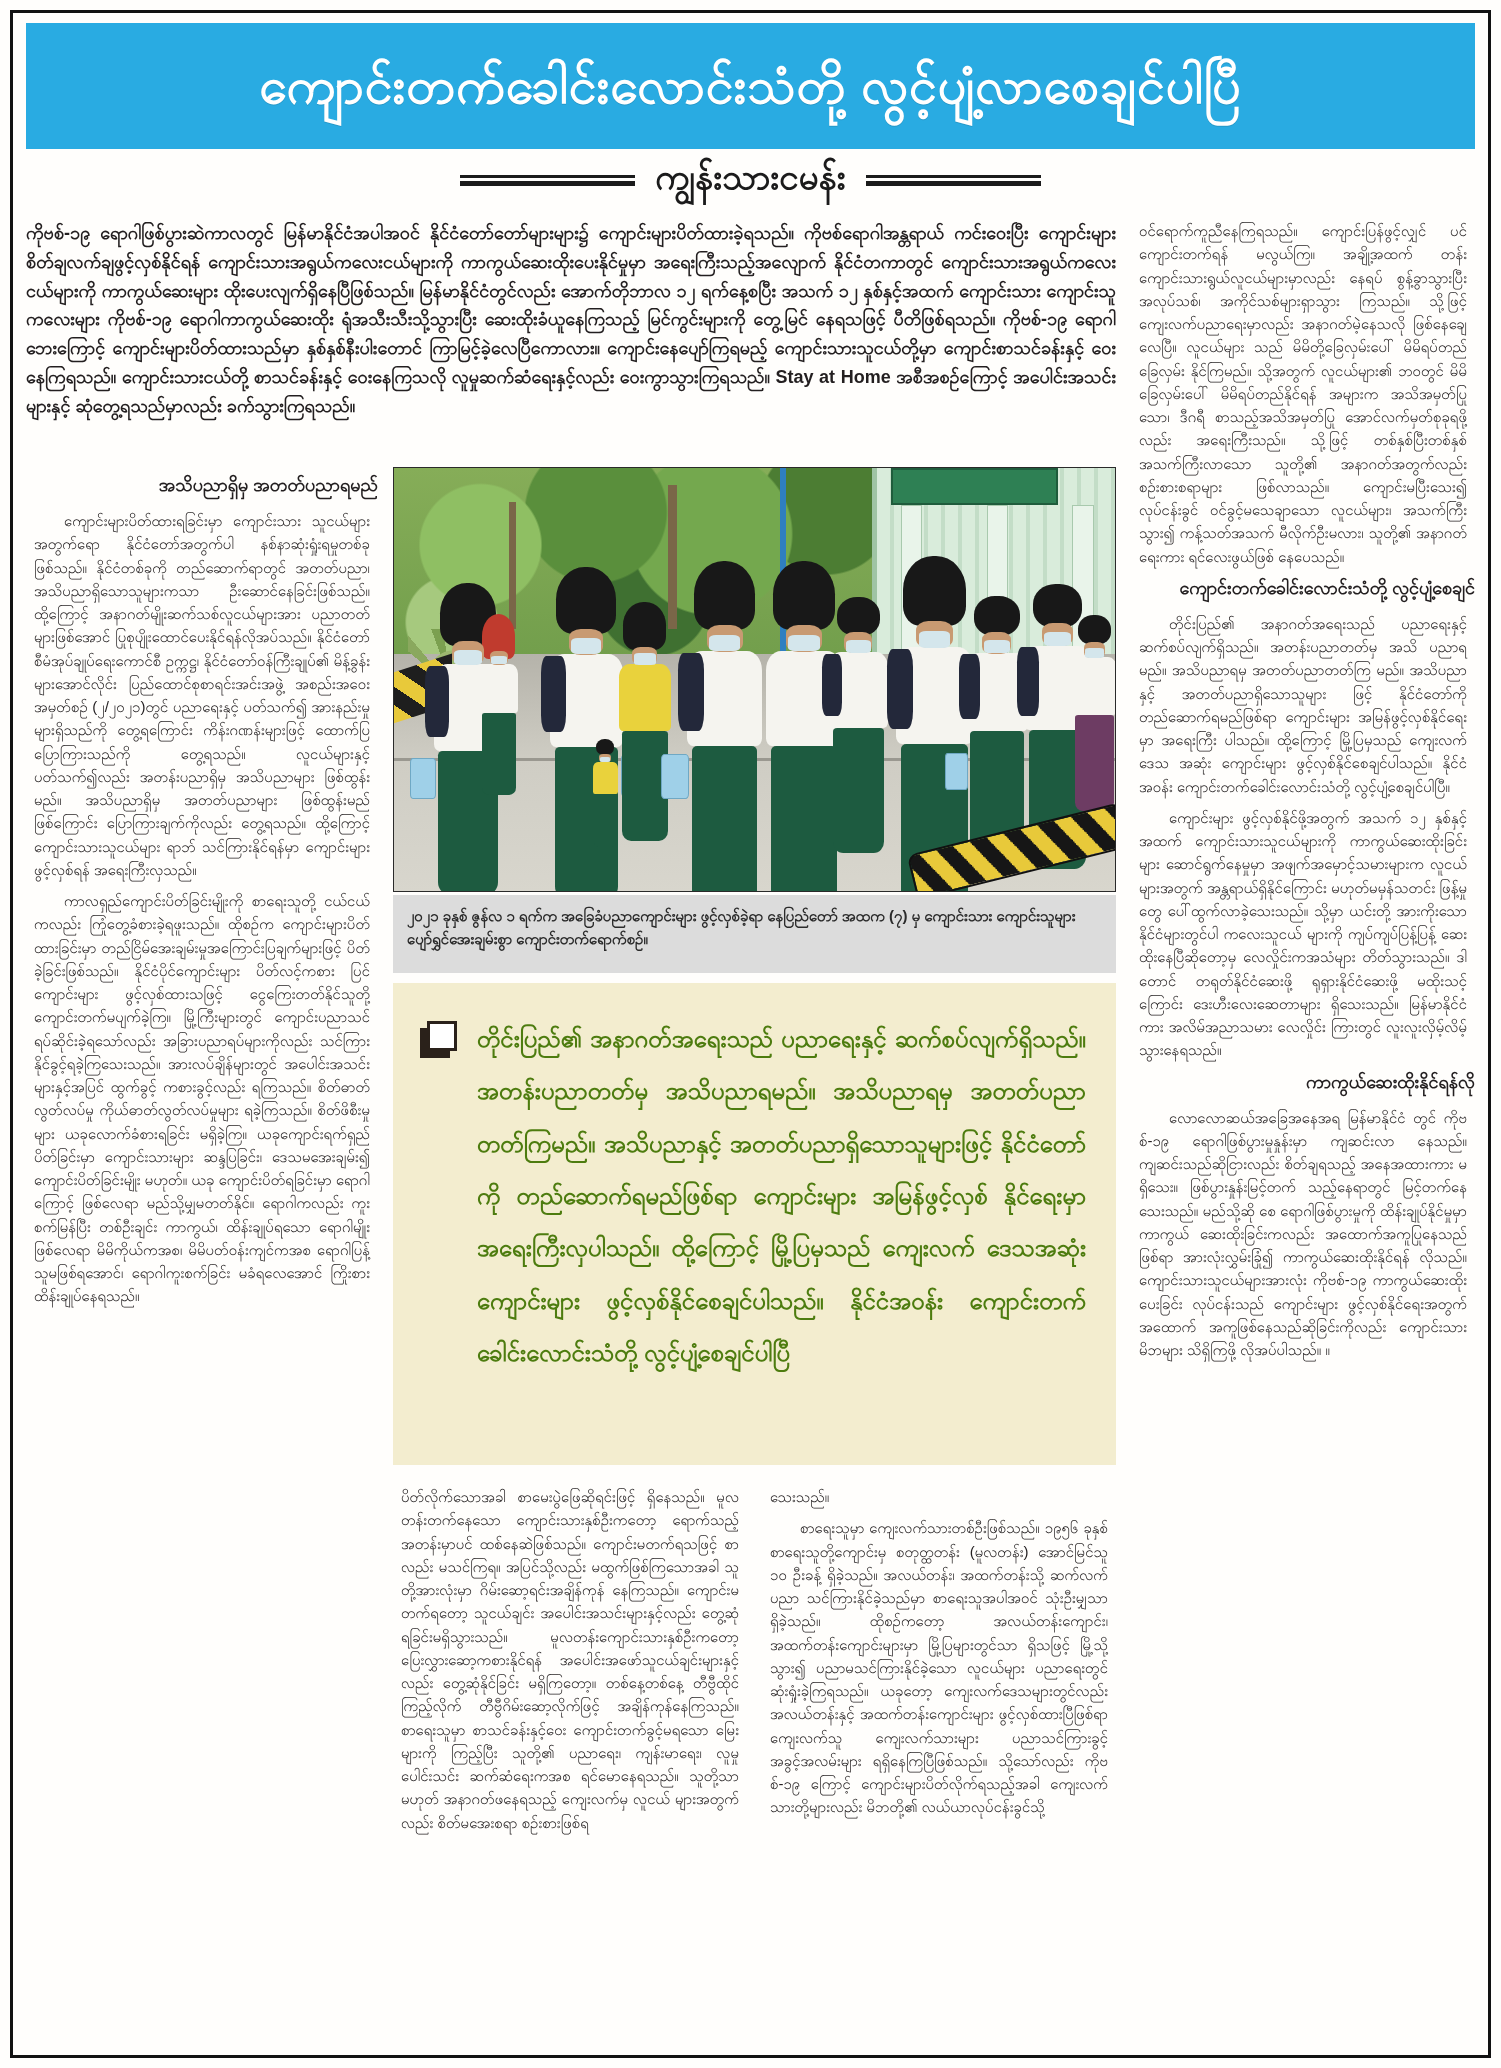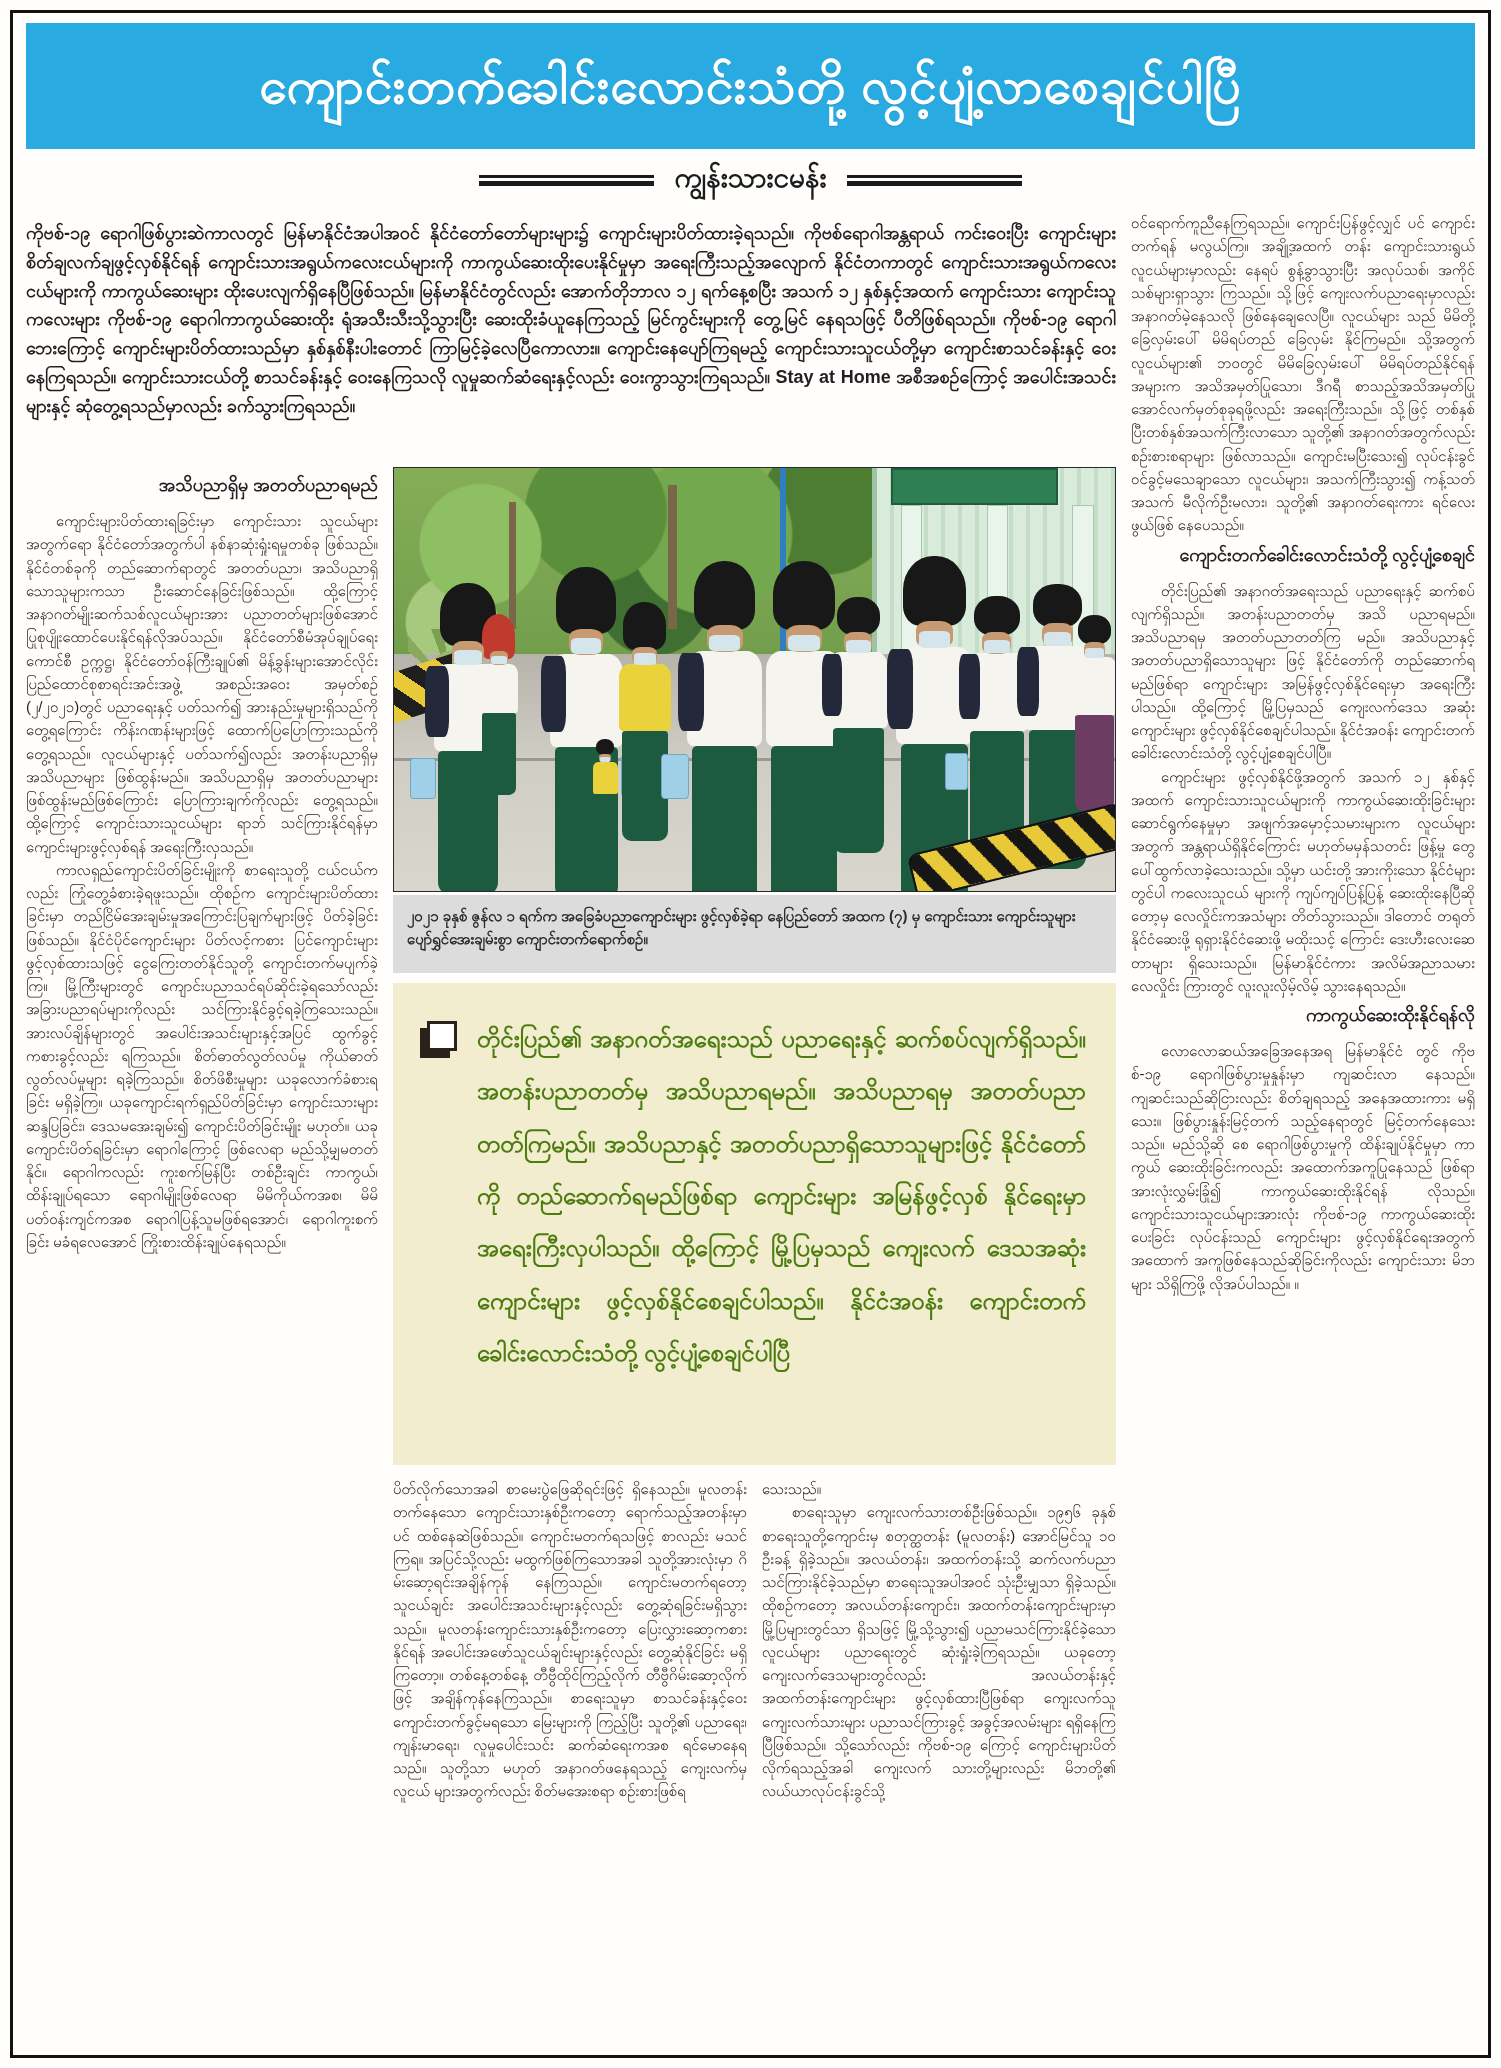--- a/index.html
+++ b/index.html
@@ -12,34 +12,34 @@
   .banner{background:#29abe2;color:#ffffff;text-align:center;height:126px;
           display:flex;align-items:center;justify-content:center;flex:none;}
   .banner h1{margin:0;font-size:50px;font-weight:bold;letter-spacing:1px;line-height:1.1;
              text-shadow:0 1px 0 rgba(0,0,0,.12);padding:0 30px;}
 
   
   .byline-row{display:flex;align-items:center;justify-content:center;gap:20px;
               height:62px;flex:none;}
   .rule{width:175px;height:11px;border-top:3px solid #1b1b1b;border-bottom:5px solid #1b1b1b;
         box-sizing:border-box;}
-  .byline-text{font-size:28px;font-weight:bold;color:#1b1b1b;text-align:center;}
+  .byline-text{font-size:35px;font-weight:bold;color:#1b1b1b;text-align:center;}
 
   
   .main-row{display:flex;gap:15px;flex:1;min-height:0;}
   .left-area{width:1090px;flex:none;display:flex;flex-direction:column;min-height:0;}
   .intro{margin:8px 0 10px 0;font-weight:bold;font-size:18px;line-height:1.6;
          text-align:justify;height:238px;overflow:hidden;flex:none;}
   .three-row{display:flex;gap:15px;flex:1;min-height:0;}
   .col-1{width:352px;flex:none;overflow:hidden;}
   .middle{flex:1;display:flex;flex-direction:column;min-height:0;}
   .col-4{flex:1;overflow:hidden;}
 
   .col-heading{font-weight:bold;text-align:right;font-size:18px;margin:6px 0 9px;}
-  .body-text p{margin:0;text-indent:30px;font-size:15px;line-height:1.55;text-align:justify;}
+  .body-text p{margin:8px;text-indent:30px;font-size:15px;line-height:1.55;text-align:justify;}
   .body-text p.noindent{text-indent:0;}
 
   
   .photo-box{position:relative;height:423px;flex:none;border:1px solid #2a2a2a;
              overflow:hidden;background:#7d9f55;}
   .foliage{position:absolute;top:0;left:0;right:0;height:52%;
     background:
       radial-gradient(circle at 12% 35%, #8fbf63 0 60px, transparent 62px),
       radial-gradient(circle at 28% 20%, #5a8f3c 0 70px, transparent 72px),
       radial-gradient(circle at 44% 30%, #74a84e 0 80px, transparent 82px),

